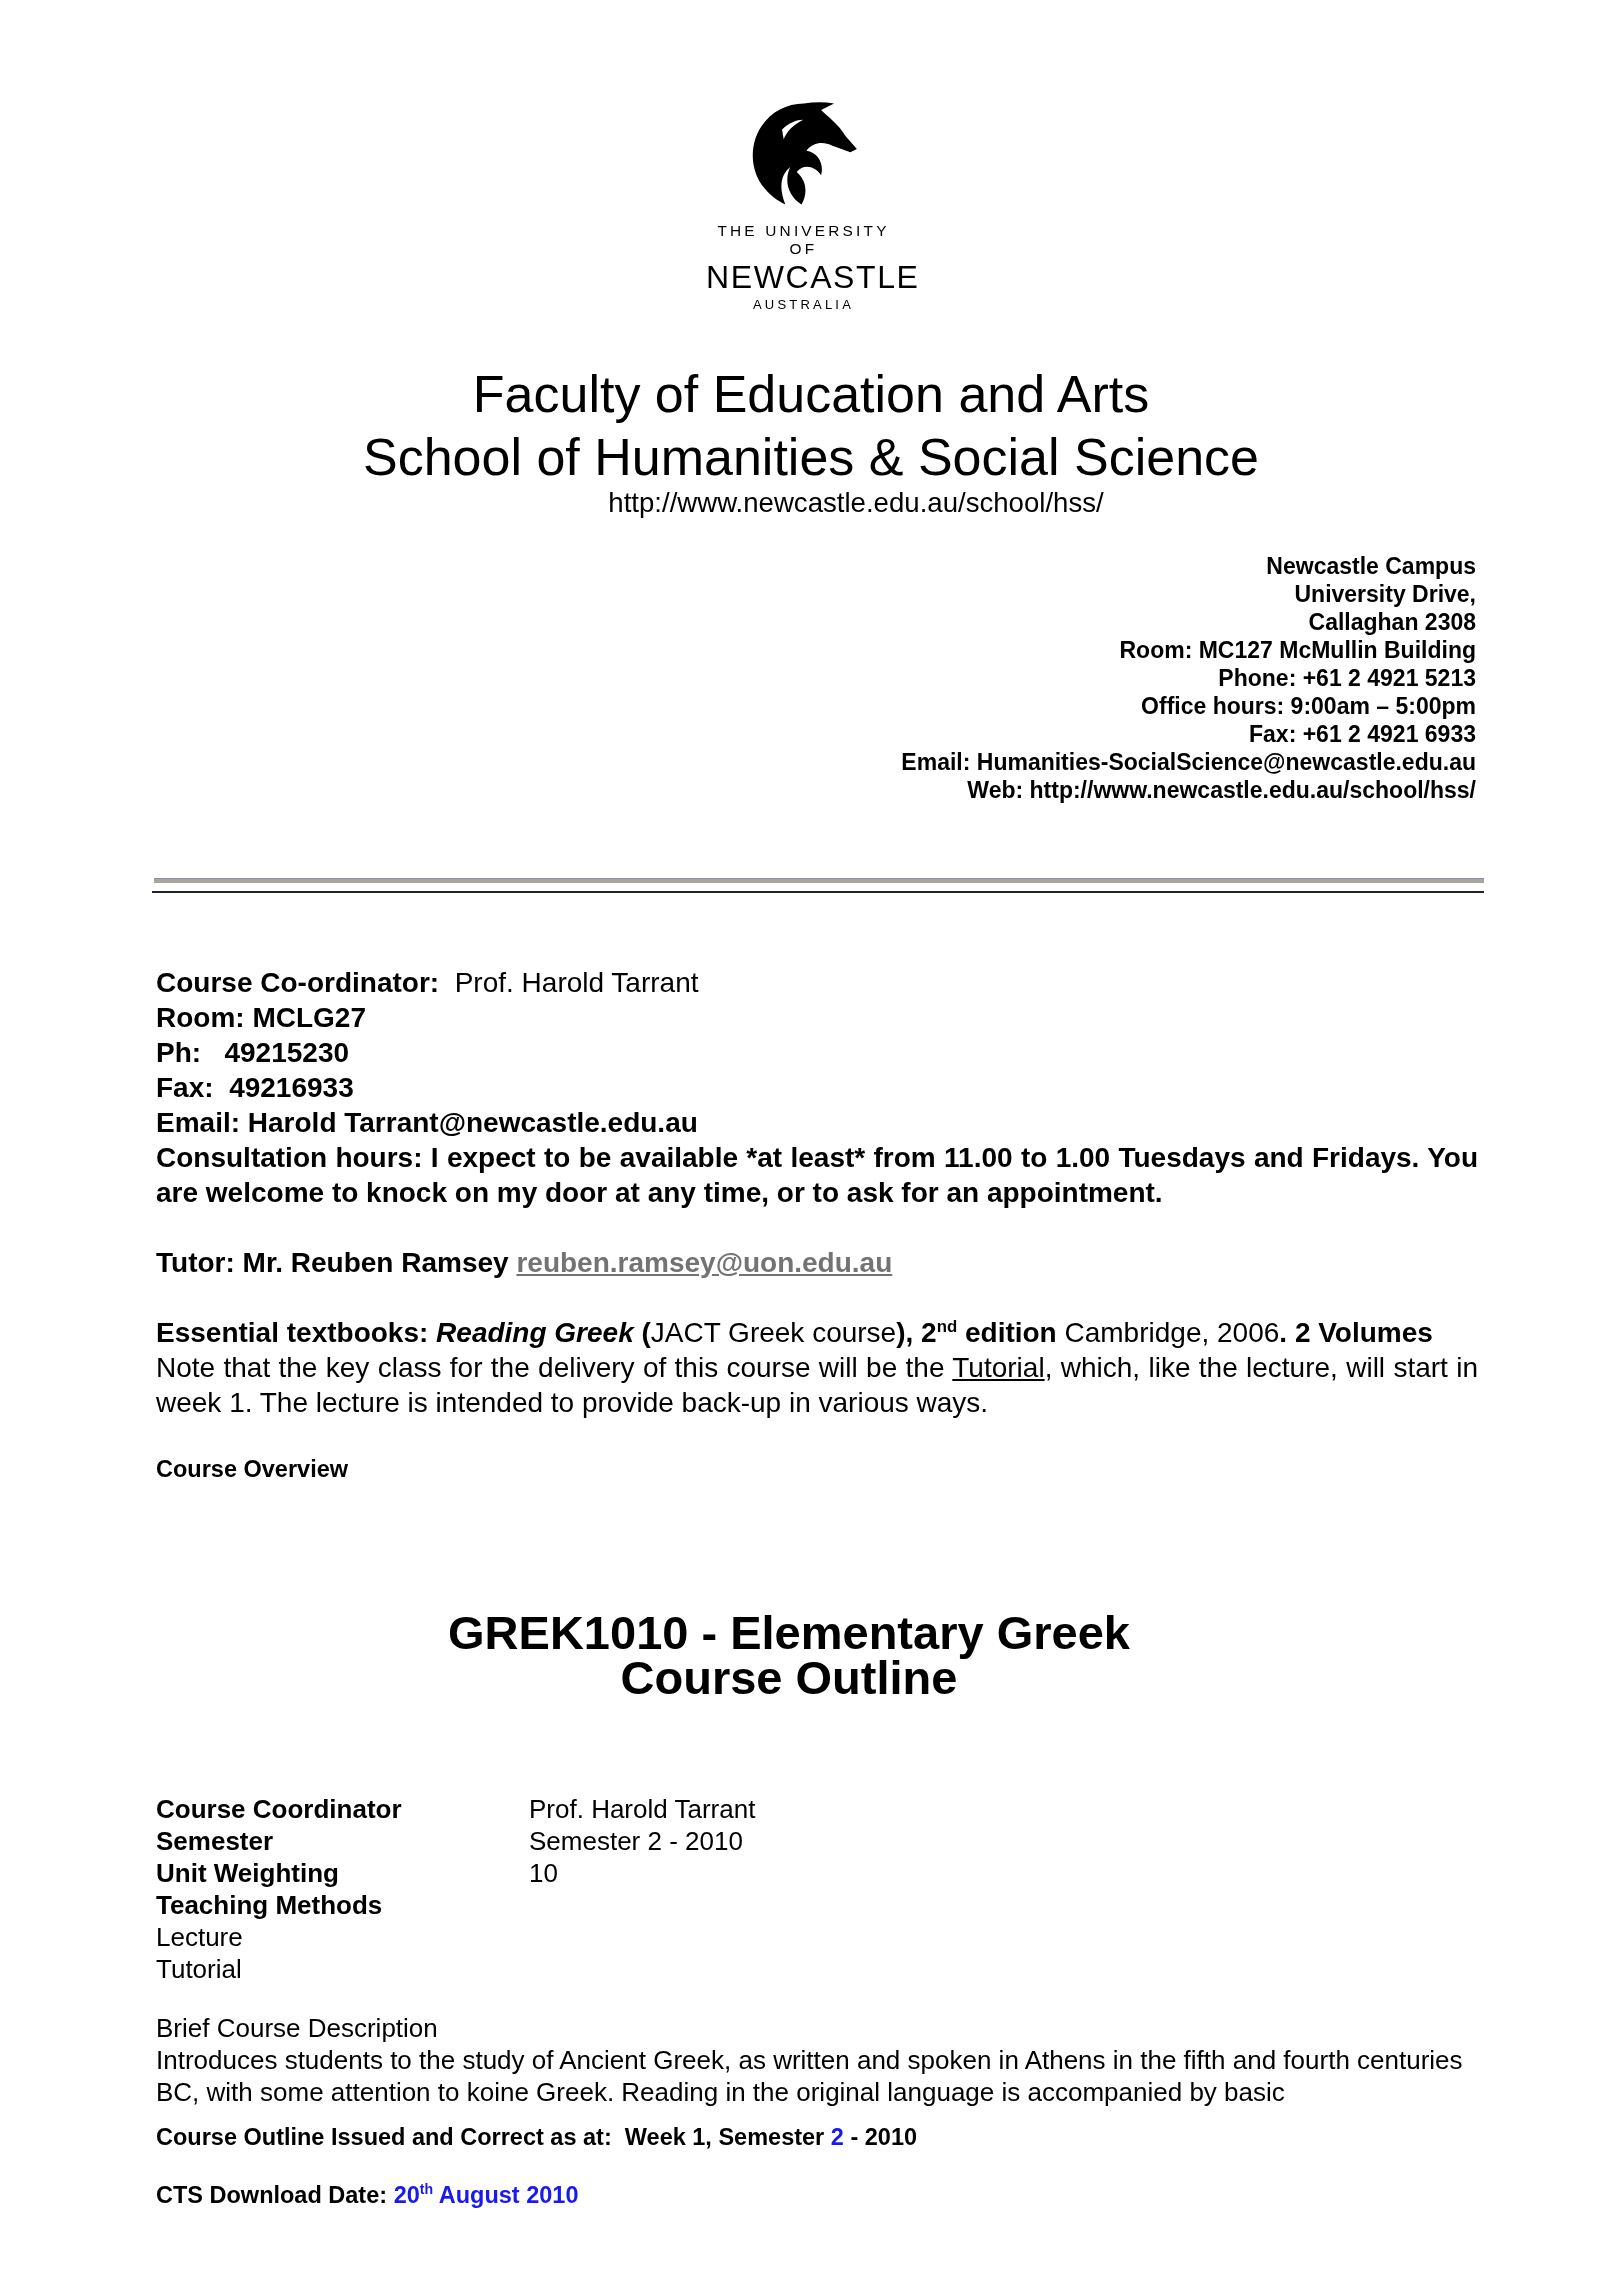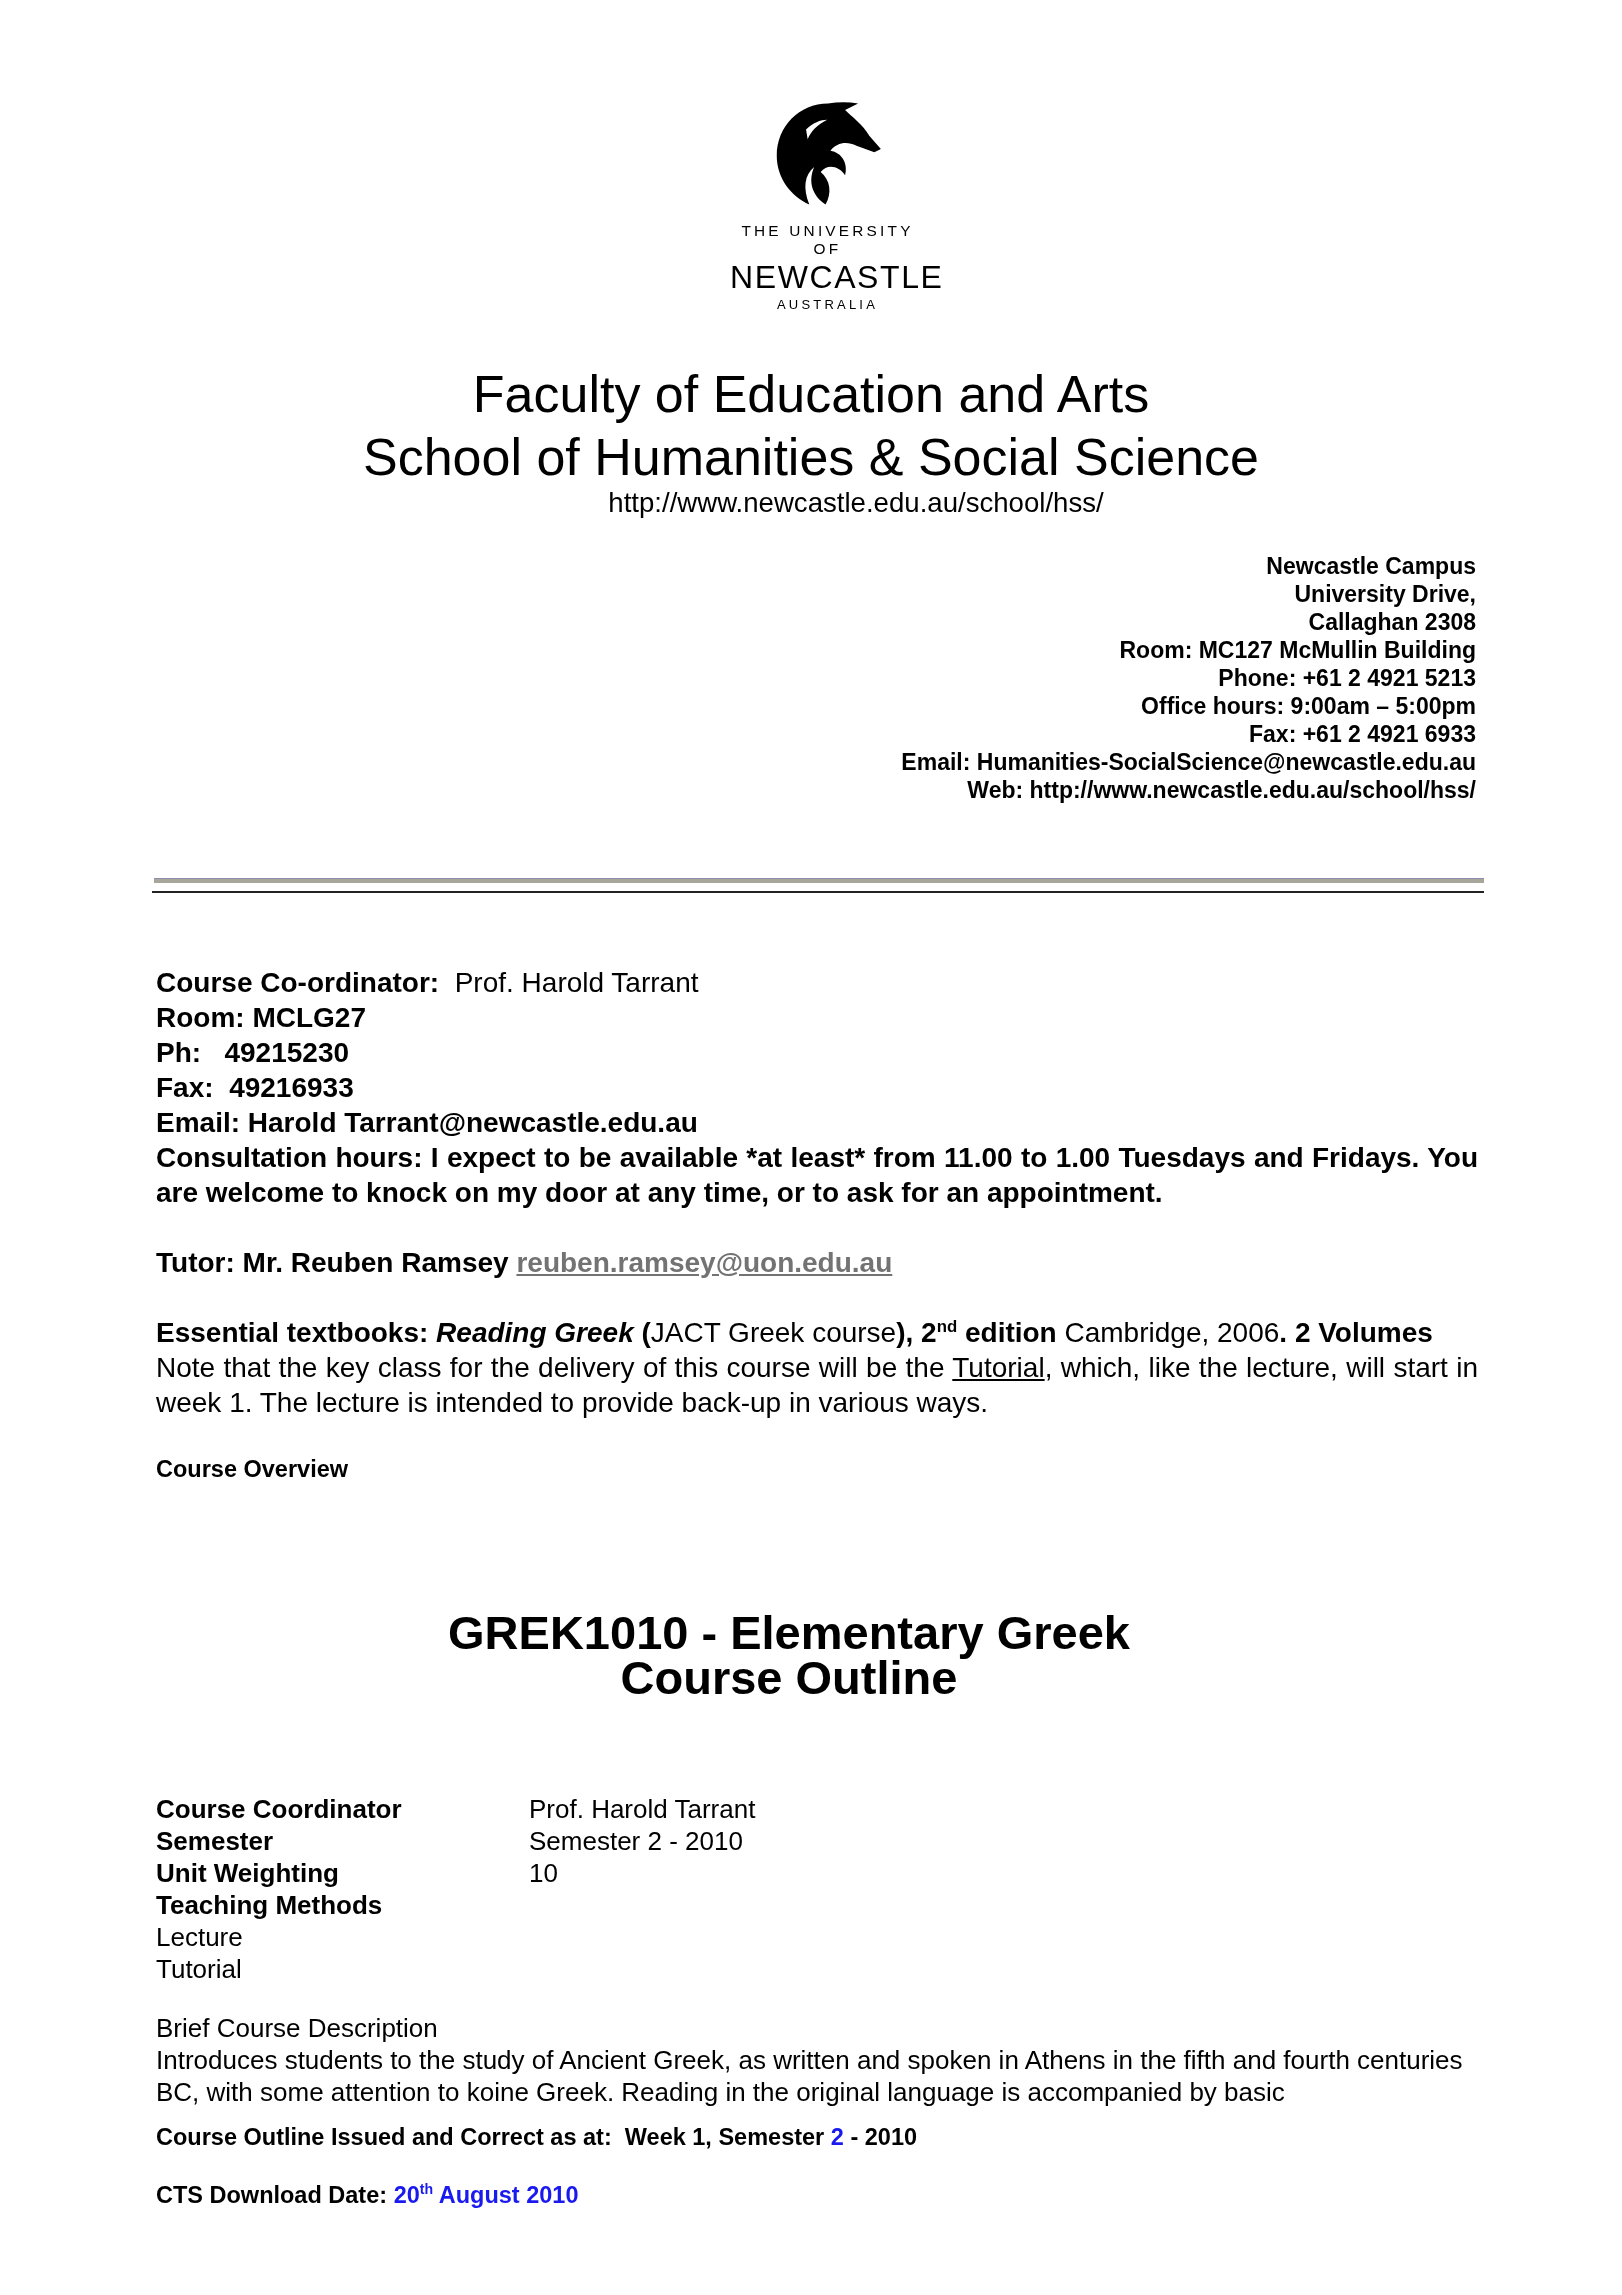--- a/index.html
+++ b/index.html
@@ -1,21 +1,21 @@
 <!DOCTYPE html>
 <html style="font-size:13px"><head>
 <meta charset="utf-8">
 <style>
   html, body { margin: 0; padding: 0; background: #ffffff; }
   body {
     width: 1622px; height: 2295px; position: relative; overflow: hidden;
     font-family: "Liberation Sans", sans-serif; color: #000;
   }
   .abs { position: absolute; }
-  .logo { left: 730px; top: 97px; width: 195px; height: 211px; text-align: center; }
+  .logo { left: 706px; top: 97px; width: 195px; height: 211px; text-align: center; }
   .logo svg { display: block; margin: 0 auto; }
   .logo .uni-of { font-size: 15.4px; letter-spacing: 3.2px; margin-top: 11.4px; }
   .logo .uni-name { font-size: 32px; letter-spacing: 1.6px; line-height: 34px; margin-top: 1.6px; }
   .logo .uni-country { font-size: 13px; letter-spacing: 3.2px; margin-top: 3.2px; }
 
   .faculty { left: 0; width: 1622px; top: 363px; text-align: center; font-size: 52px; line-height: 63px; }
   .hss-url { left: 0; width: 1622px; top: 487px; text-align: center; font-size: 27.6px; padding-left: 45px; }
 
   .address { right: 146px; top: 552px; text-align: right; font-weight: bold; font-size: 23px; line-height: 28px; }
 

